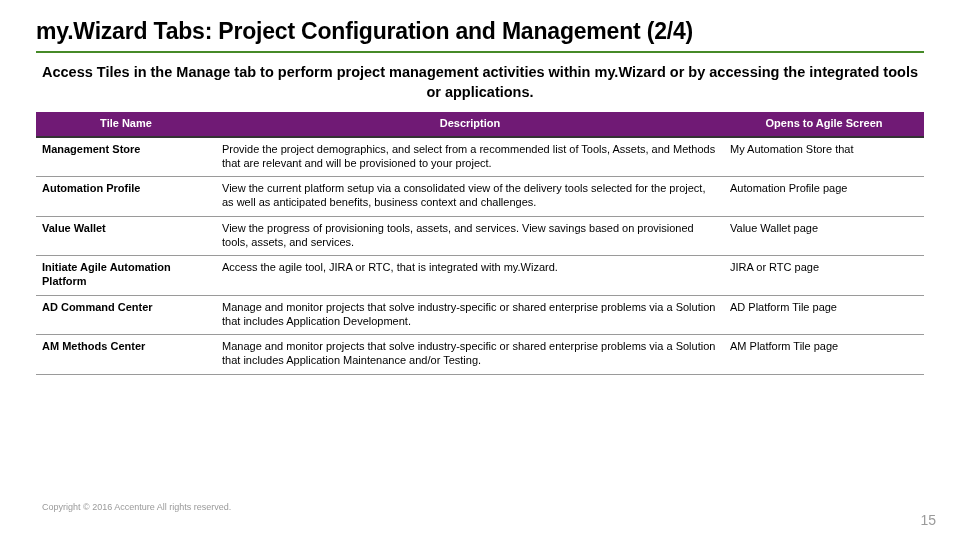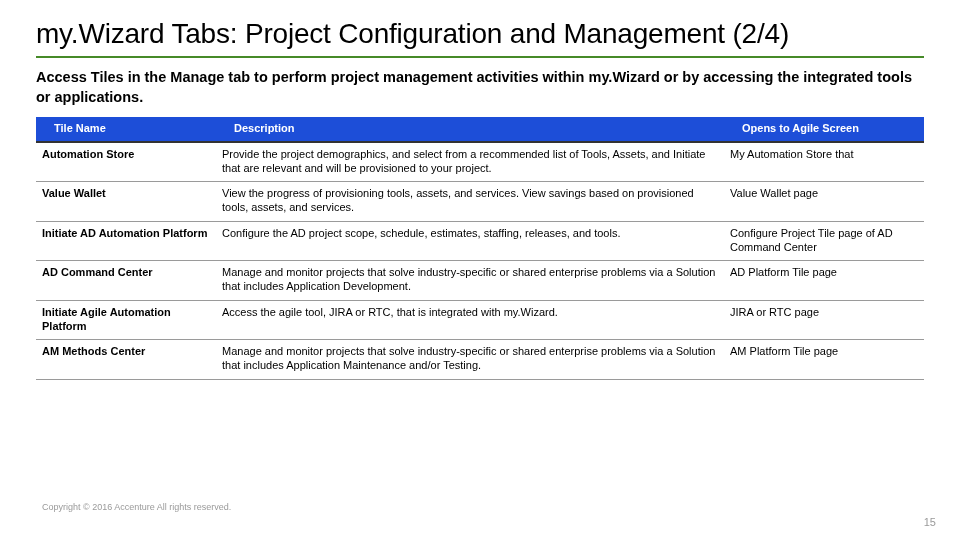--- a/index.html
+++ b/index.html
@@ -4,49 +4,50 @@
 <style>
   * { box-sizing: border-box; margin: 0; padding: 0; }
   html, body { width: 960px; height: 540px; background: #fff; font-family: Arial, Helvetica, sans-serif; }
   .page {
     width: 960px;
     height: 540px;
     position: relative;
     padding: 18px 36px 0 36px;
   }
   .title {
-    font-size: 28px;
-    font-weight: 400;
+    font-size: 23px;
+    font-weight: 700;
     color: #000;
     letter-spacing: -0.2px;
   }
   .title-rule {
     border: none;
     border-top: 2px solid #468a28;
     margin: 6px 0 10px 0;
   }
   .subtitle {
     font-size: 14.5px;
     font-weight: 700;
     line-height: 1.35;
     color: #000;
     margin-bottom: 10px;
+    text-align: center;
   }
   table.tile-table {
     width: 100%;
     border-collapse: collapse;
     font-size: 11px;
     line-height: 1.25;
     color: #000;
   }
   table.tile-table thead th {
-    background: #1d4ed8;
+    background: #701a75;
     color: #fff;
     font-weight: 700;
-    text-align: left;
+    text-align: center;
     padding: 5px 18px;
     border-bottom: 2px solid #333;
   }
   table.tile-table tbody td {
     padding: 5px 6px 6px 6px;
     border-bottom: 1px solid #9a9a9a;
     vertical-align: top;
   }
   table.tile-table tbody td.c0 { font-weight: 700; width: 180px; }
   table.tile-table tbody td.c2 { width: 200px; }
@@ -54,21 +55,21 @@
     position: absolute;
     left: 42px;
     bottom: 28px;
     font-size: 9px;
     color: #9a9a9a;
   }
   .pagenum {
     position: absolute;
     right: 24px;
     bottom: 12px;
-    font-size: 11px;
+    font-size: 14px;
     color: #9a9a9a;
   }
 </style>
 </head>
 <body>
 
 <div class="page">
 
   <h1 class="title">my.Wizard Tabs: Project Configuration and Management (2/4)</h1>
   <hr class="title-rule">
@@ -78,43 +79,43 @@
   <table class="tile-table">
     <thead>
       <tr>
         <th>Tile Name</th>
         <th>Description</th>
         <th>Opens to Agile Screen</th>
       </tr>
     </thead>
     <tbody id="tbody">
         <tr>
-          <td class="c0">Automation Store</td>
-          <td>Provide the project demographics, and select from a recommended list of Tools, Assets, and Initiate that are relevant and will be provisioned to your project.</td>
+          <td class="c0">Management Store</td>
+          <td>Provide the project demographics, and select from a recommended list of Tools, Assets, and Methods that are relevant and will be provisioned to your project.</td>
           <td class="c2">My Automation Store that</td>
+        </tr>
+        <tr>
+          <td class="c0">Automation Profile</td>
+          <td>View the current platform setup via a consolidated view of the delivery tools selected for the project, as well as anticipated benefits, business context and challenges.</td>
+          <td class="c2">Automation Profile page</td>
         </tr>
         <tr>
           <td class="c0">Value Wallet</td>
           <td>View the progress of provisioning tools, assets, and services. View savings based on provisioned tools, assets, and services.</td>
           <td class="c2">Value Wallet page</td>
         </tr>
         <tr>
-          <td class="c0">Initiate AD Automation Platform</td>
-          <td>Configure the AD project scope, schedule, estimates, staffing, releases, and tools.</td>
-          <td class="c2">Configure Project Tile page of AD Command Center</td>
+          <td class="c0">Initiate Agile Automation Platform</td>
+          <td>Access the agile tool, JIRA or RTC, that is integrated with my.Wizard.</td>
+          <td class="c2">JIRA or RTC page</td>
         </tr>
         <tr>
           <td class="c0">AD Command Center</td>
           <td>Manage and monitor projects that solve industry-specific or shared enterprise problems via a Solution that includes Application Development.</td>
           <td class="c2">AD Platform Tile page</td>
-        </tr>
-        <tr>
-          <td class="c0">Initiate Agile Automation Platform</td>
-          <td>Access the agile tool, JIRA or RTC, that is integrated with my.Wizard.</td>
-          <td class="c2">JIRA or RTC page</td>
         </tr>
         <tr>
           <td class="c0">AM Methods Center</td>
           <td>Manage and monitor projects that solve industry-specific or shared enterprise problems via a Solution that includes Application Maintenance and/or Testing.</td>
           <td class="c2">AM Platform Tile page</td>
         </tr>
       </tbody>
   </table>
 
   <div class="footer">Copyright © 2016 Accenture  All rights reserved.</div>

